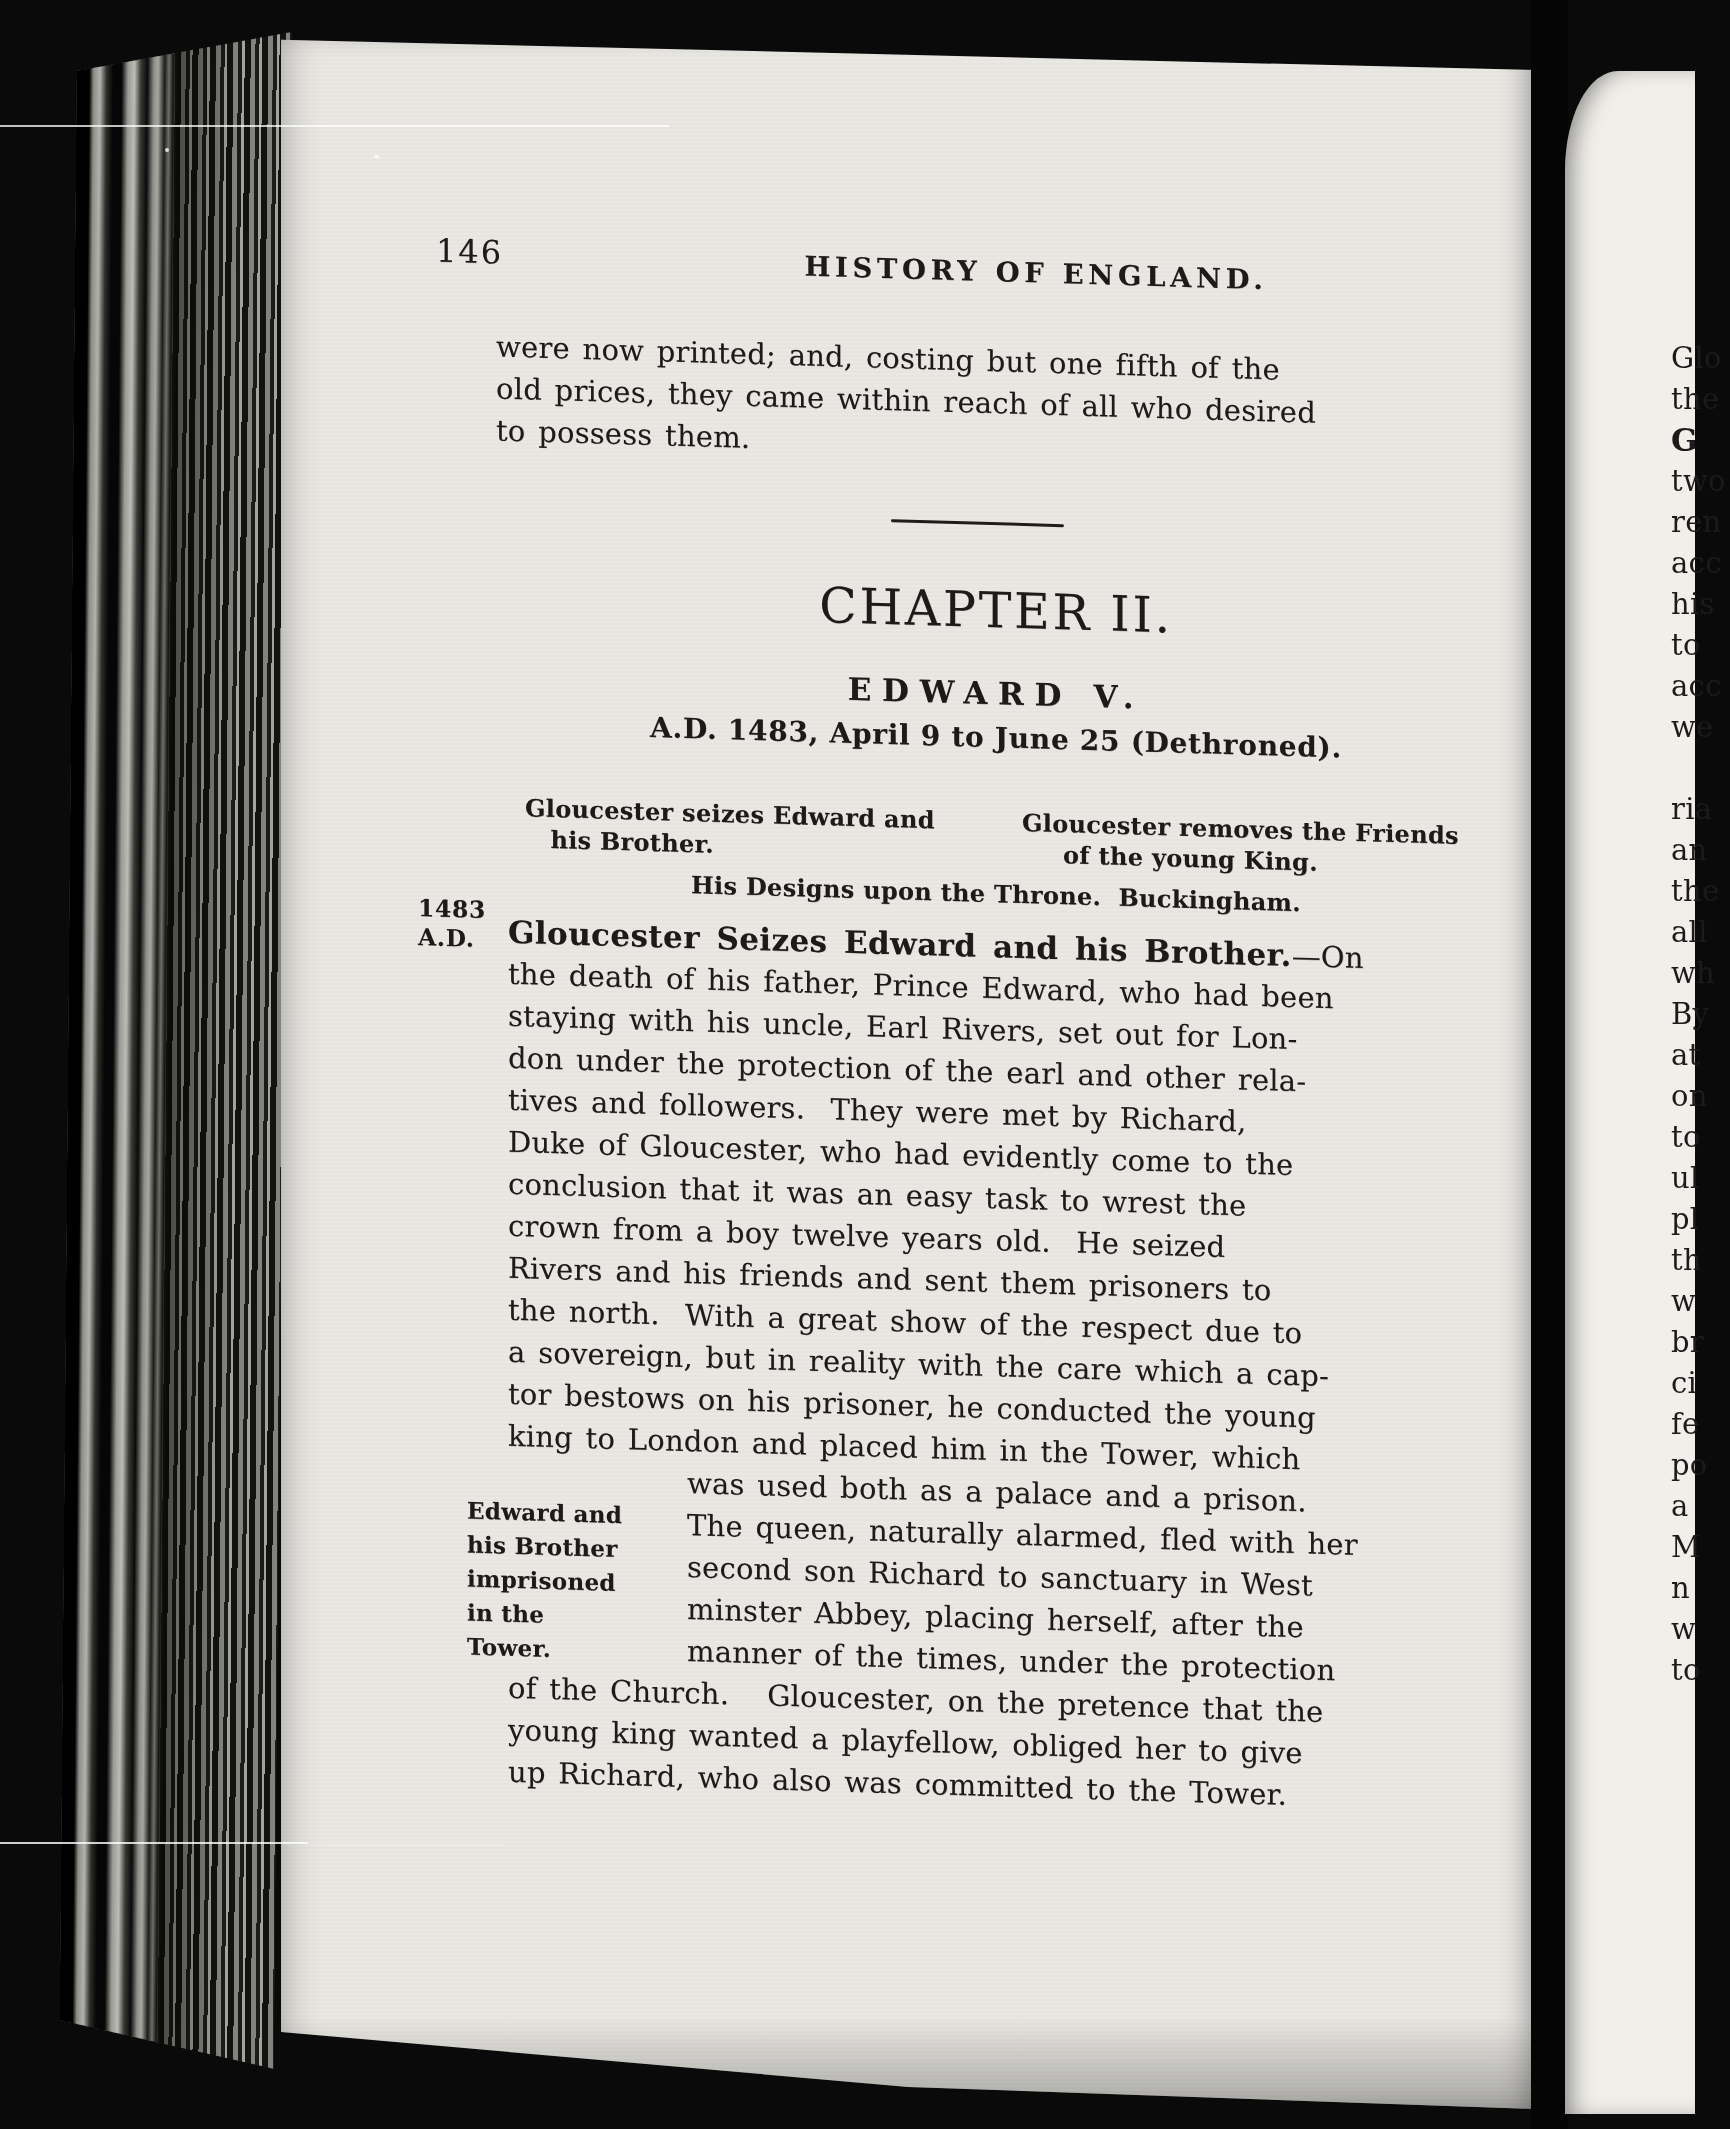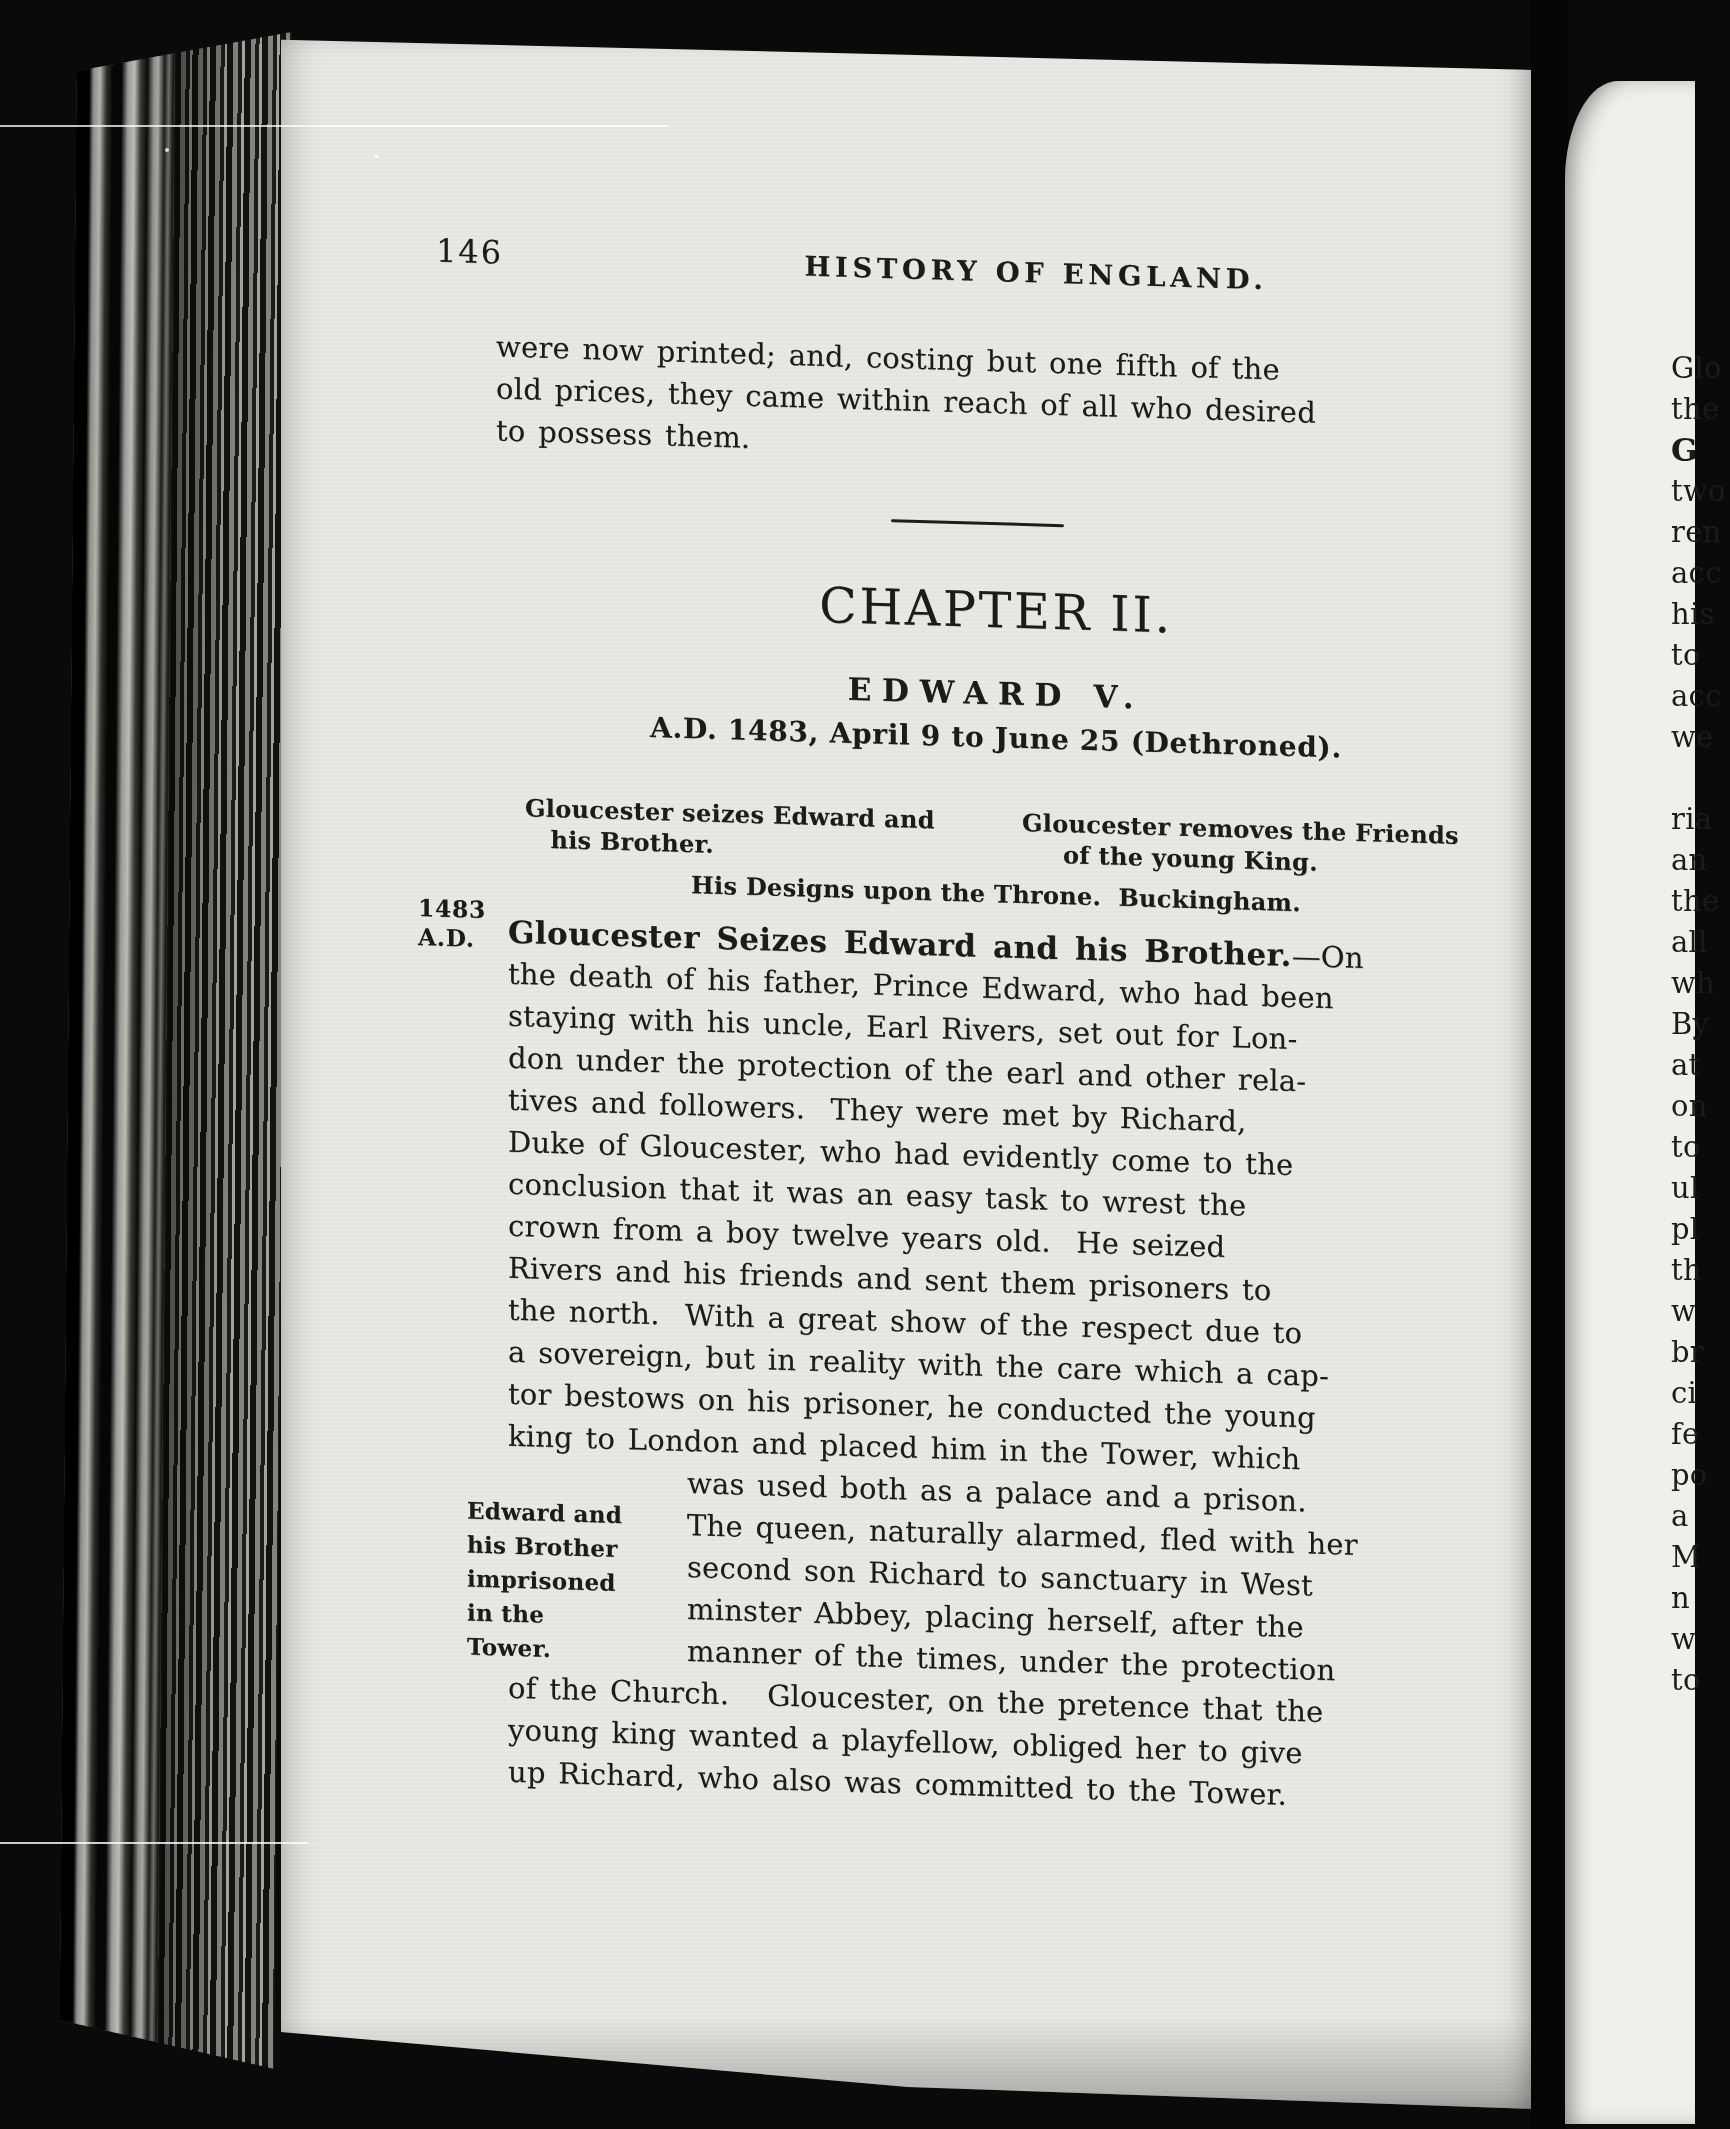--- a/index.html
+++ b/index.html
@@ -44,21 +44,21 @@
   }
 
   
   .gutter {
     position:absolute; left:1531px; top:0; width:37px; height:2129px;
     background:#050505;
   }
 
   
   .facing-page {
-    position:absolute; left:1565px; top:81px; width:130px; height:2043px;
+    position:absolute; left:1565px; top:71px; width:130px; height:2043px;
     background:#f0efea;
     border-top-left-radius:53px 100px;
     box-shadow: inset 13.4px 0 23px -8px rgba(0,0,0,0.45);
   }
   .facing-frags { position:absolute; left:106px; top:267px; width:64px; }
   .frag {
     font-size:29px; line-height:41px; height:41px;
     color:#1d1b1a; white-space:pre; letter-spacing:0.3px;
   }
   .frag.frag-bold { font-weight:bold; font-size:31px; }

